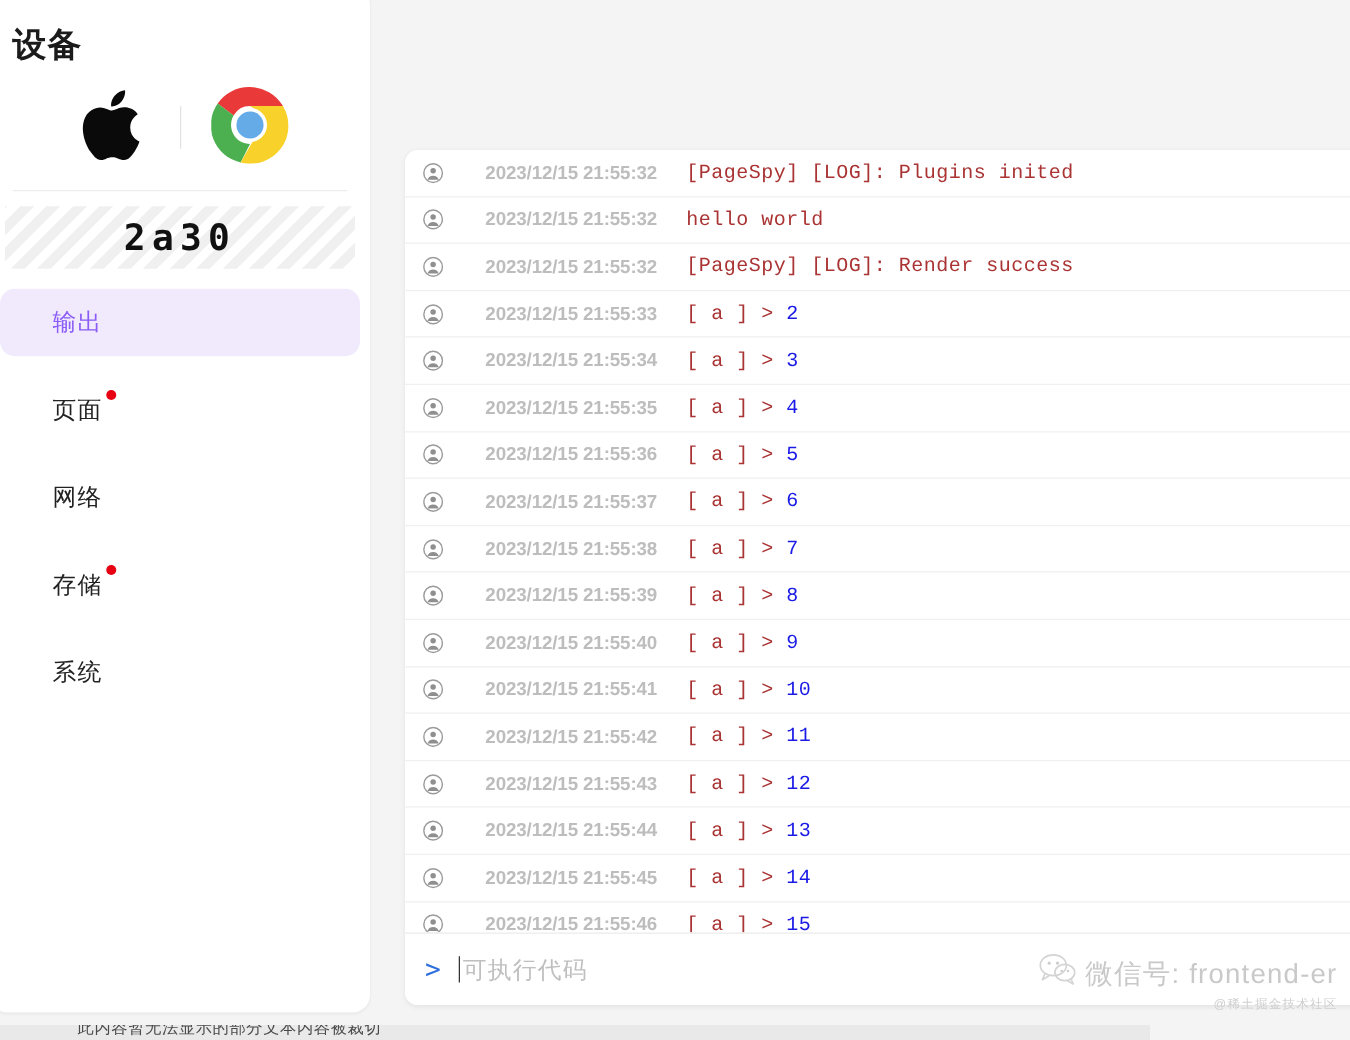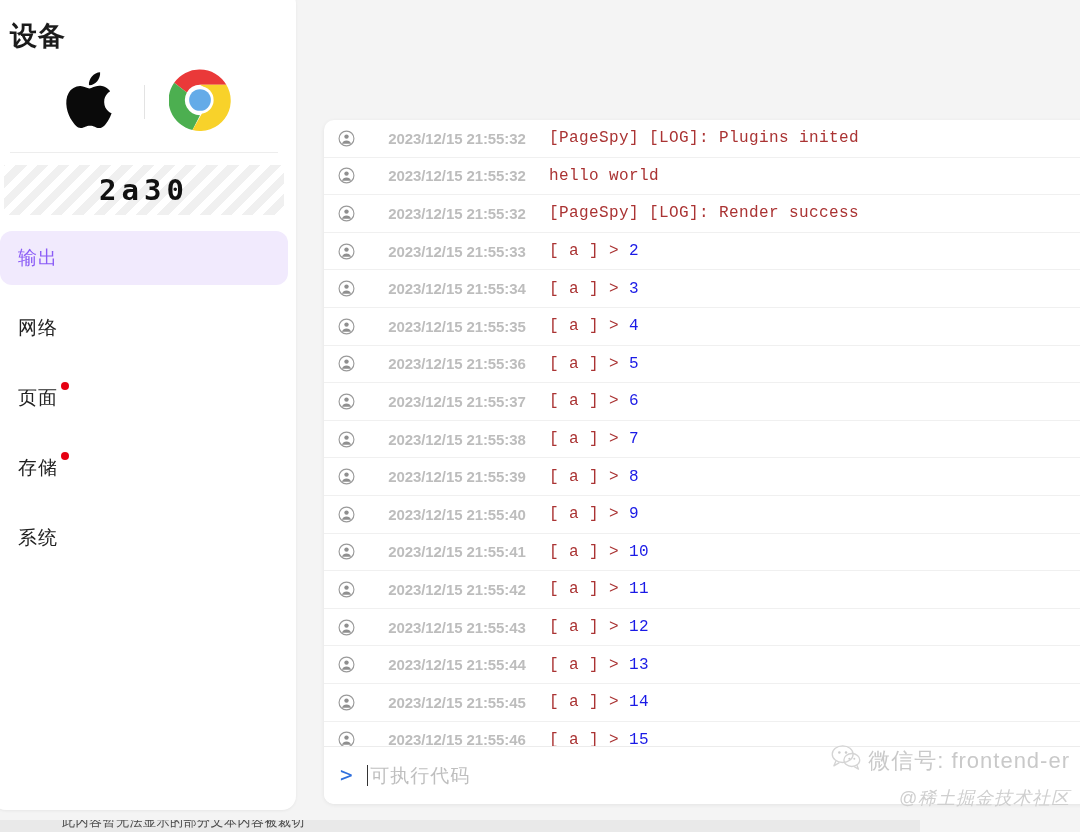--- a/index.html
+++ b/index.html
@@ -84,21 +84,21 @@
   }
 
   #nav {
     margin-top: 16px;
     padding: 0 8px;
   }
   .nav-item {
     height: 54px;
     display: flex;
     align-items: center;
-    padding-left: 18px;
+    padding-left: 42px;
     border-radius: 12px;
     font-size: 19px;
     color: #222;
     letter-spacing: 1px;
     margin-bottom: 16px;
     cursor: pointer;
     position: relative;
   }
   .nav-item.active {
     background: #f1eafd;
@@ -213,25 +213,24 @@
   #wm-line1 {
     display: flex;
     align-items: flex-end;
     justify-content: flex-end;
     font-size: 22px;
     color: #c9c9c9;
     letter-spacing: 1px;
     font-family: "Liberation Sans", sans-serif;
   }
   #wm-line2 {
-    font-size: 18px;
+    font-size: 10px;
     color: #cfcfcf;
-    margin-top: 10px;
+    margin-top: 2px;
     letter-spacing: 1px;
-    font-style: italic;
   }
   #wm-icon { margin-right: 7px; display: block; }
 
   
   #bottom-strip {
     position: absolute;
     left: 0;
     bottom: 0;
     width: 920px;
     height: 12px;
@@ -281,26 +280,26 @@
 
   <div id="device-divider"></div>
 
   <div id="device-id">2a30</div>
 
   <div id="nav">
     <div class="nav-item active">
       <span class="nav-label">输出</span>
     </div>
     <div class="nav-item">
-      <span class="nav-label">网络</span>
-    </div>
-    <div class="nav-item">
       <span class="nav-label">页面
         <i class="nav-dot"></i>
       </span>
+    </div>
+    <div class="nav-item">
+      <span class="nav-label">网络</span>
     </div>
     <div class="nav-item">
       <span class="nav-label">存储
         <i class="nav-dot"></i>
       </span>
     </div>
     <div class="nav-item">
       <span class="nav-label">系统</span>
     </div>
   </div>

